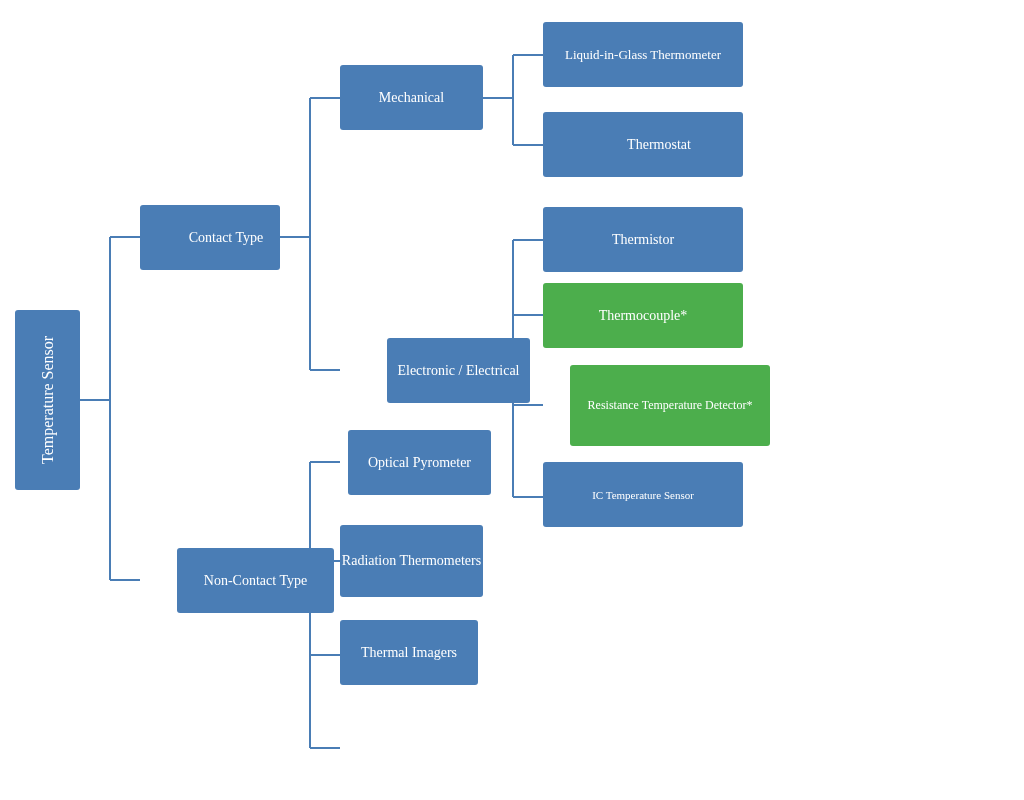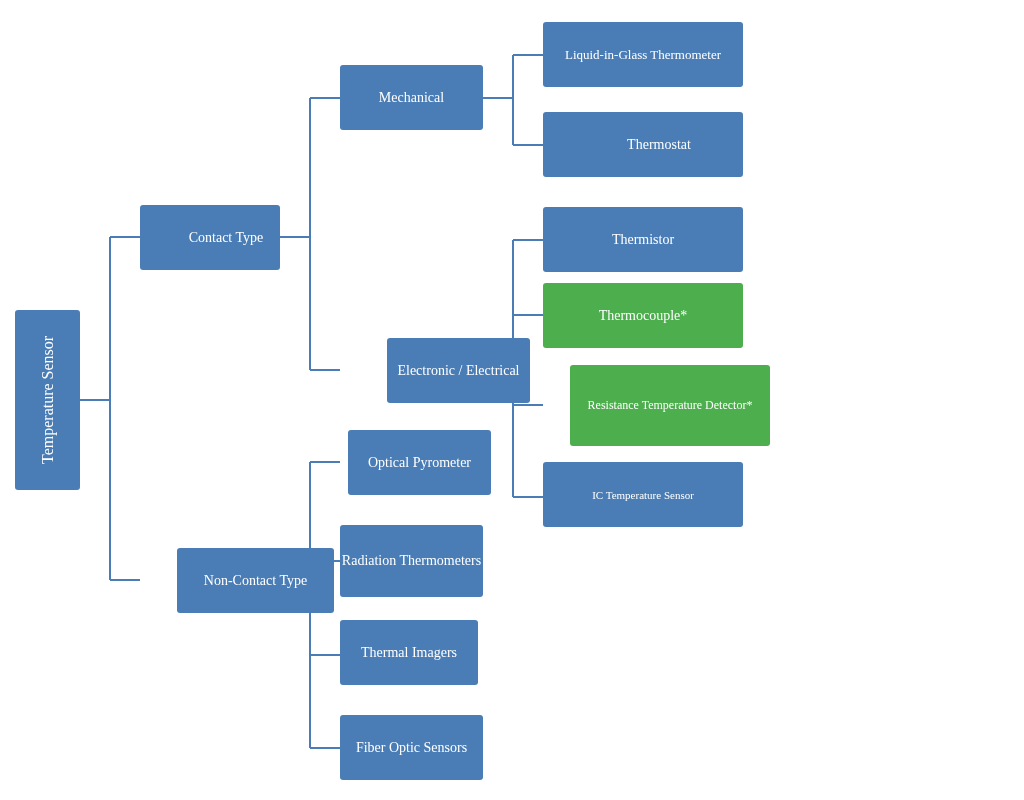--- a/index.html
+++ b/index.html
@@ -114,21 +114,20 @@
   <div class="node node-blue" style="left:340px; top:65px; width:143px; height:65px;">Mechanical</div>
 
   <div class="node node-blue" style="left:340px; top:338px; width:143px; height:65px;margin-left:47px;">Electronic / Electrical</div>
 
   <div class="node node-blue" style="left:348px; top:430px; width:143px; height:65px;">Optical Pyrometer</div>
 
   <div class="node node-blue" style="left:340px; top:525px; width:143px; height:72px;">Radiation Thermometers</div>
 
   <div class="node node-blue" style="left:340px; top:620px; width:138px; height:65px;">Thermal Imagers</div>
 
-  <div class="node node-blue" style="left:340px; top:715px; width:143px; height:65px;">Fiber Optic Sensors</div>
 
   <div class="node node-blue" style="left:543px; top:22px; width:200px; height:65px; font-size:13px;">Liquid-in-Glass Thermometer</div>
 
   <div class="node node-blue" style="left:543px; top:112px; width:200px; height:65px;padding-left:32px;">Thermostat</div>
 
   <div class="node node-blue" style="left:543px; top:207px; width:200px; height:65px;">Thermistor</div>
 
   <div class="node node-green" style="left:543px; top:283px; width:200px; height:65px;">Thermocouple*</div>
 
   <div class="node node-green" style="left:570px; top:365px; width:200px; height:81px; font-size:12px;">Resistance Temperature Detector*</div>

